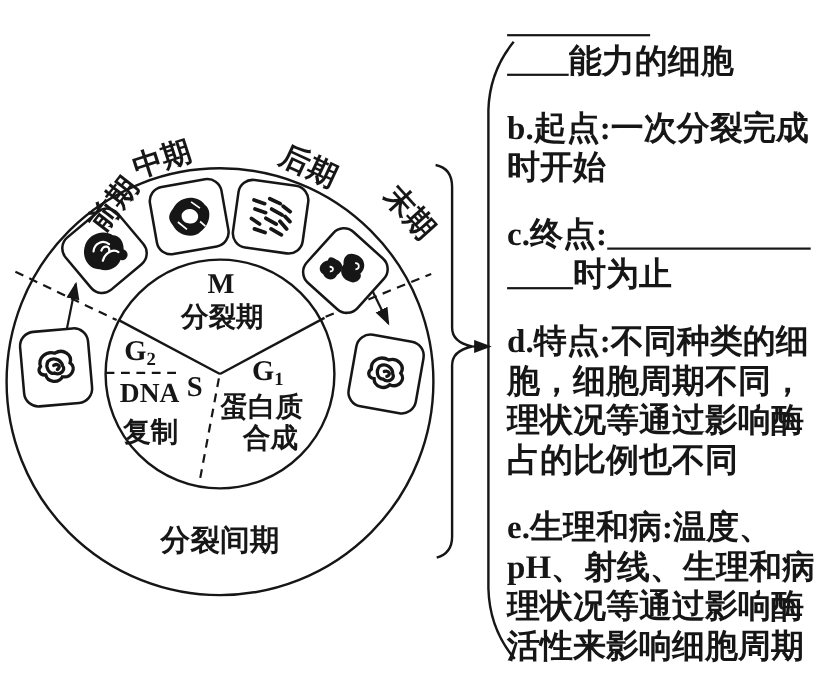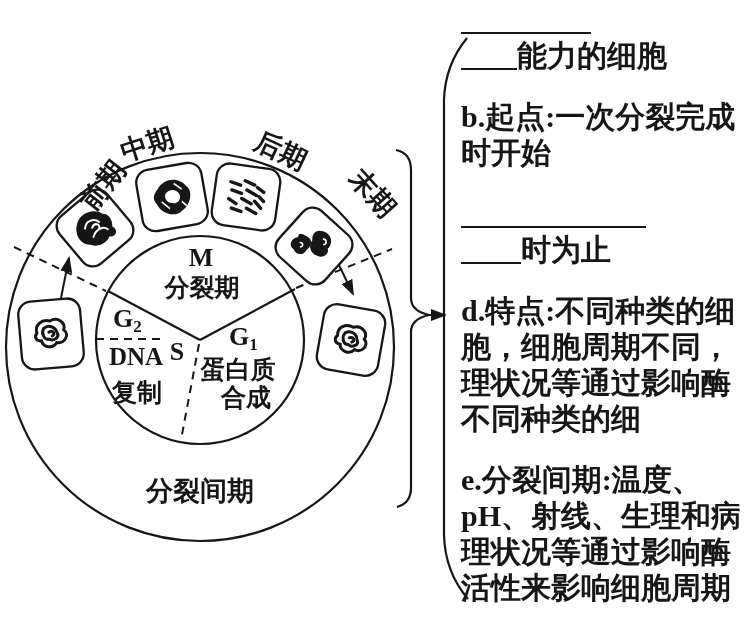--- a/index.html
+++ b/index.html
@@ -128,28 +128,28 @@
 <div class="right-panel" id="right-panel">
     <div class="rp-item">
       <div class="rp-line"><span class="rp-blank" style="width: 130px;"></span></div>
       <div class="rp-line"><span class="rp-blank" style="width: 56px;"></span><span class="rp-text">能力的细胞</span></div>
     </div>
     <div class="rp-item">
       <div class="rp-line"><span class="rp-text">b.起点:一次分裂完成</span></div>
       <div class="rp-line"><span class="rp-text">时开始</span></div>
     </div>
     <div class="rp-item">
-      <div class="rp-line"><span class="rp-blank" style="width: 185px;"></span></div>
+      <div class="rp-line"><span class="rp-text">c.终点:</span><span class="rp-blank" style="width: 185px;"></span></div>
       <div class="rp-line"><span class="rp-blank" style="width: 60px;"></span><span class="rp-text">时为止</span></div>
     </div>
     <div class="rp-item">
       <div class="rp-line"><span class="rp-text">d.特点:不同种类的细</span></div>
       <div class="rp-line"><span class="rp-text">胞，细胞周期不同，</span></div>
       <div class="rp-line"><span class="rp-text">理状况等通过影响酶</span></div>
-      <div class="rp-line"><span class="rp-text">不同种类的细</span></div>
+      <div class="rp-line"><span class="rp-text">占的比例也不同</span></div>
     </div>
     <div class="rp-item">
-      <div class="rp-line"><span class="rp-text">e.分裂间期:温度、</span></div>
+      <div class="rp-line"><span class="rp-text">e.生理和病:温度、</span></div>
       <div class="rp-line"><span class="rp-text">pH、射线、生理和病</span></div>
       <div class="rp-line"><span class="rp-text">理状况等通过影响酶</span></div>
       <div class="rp-line"><span class="rp-text">活性来影响细胞周期</span></div>
     </div>
   </div>
 
 </body></html>

